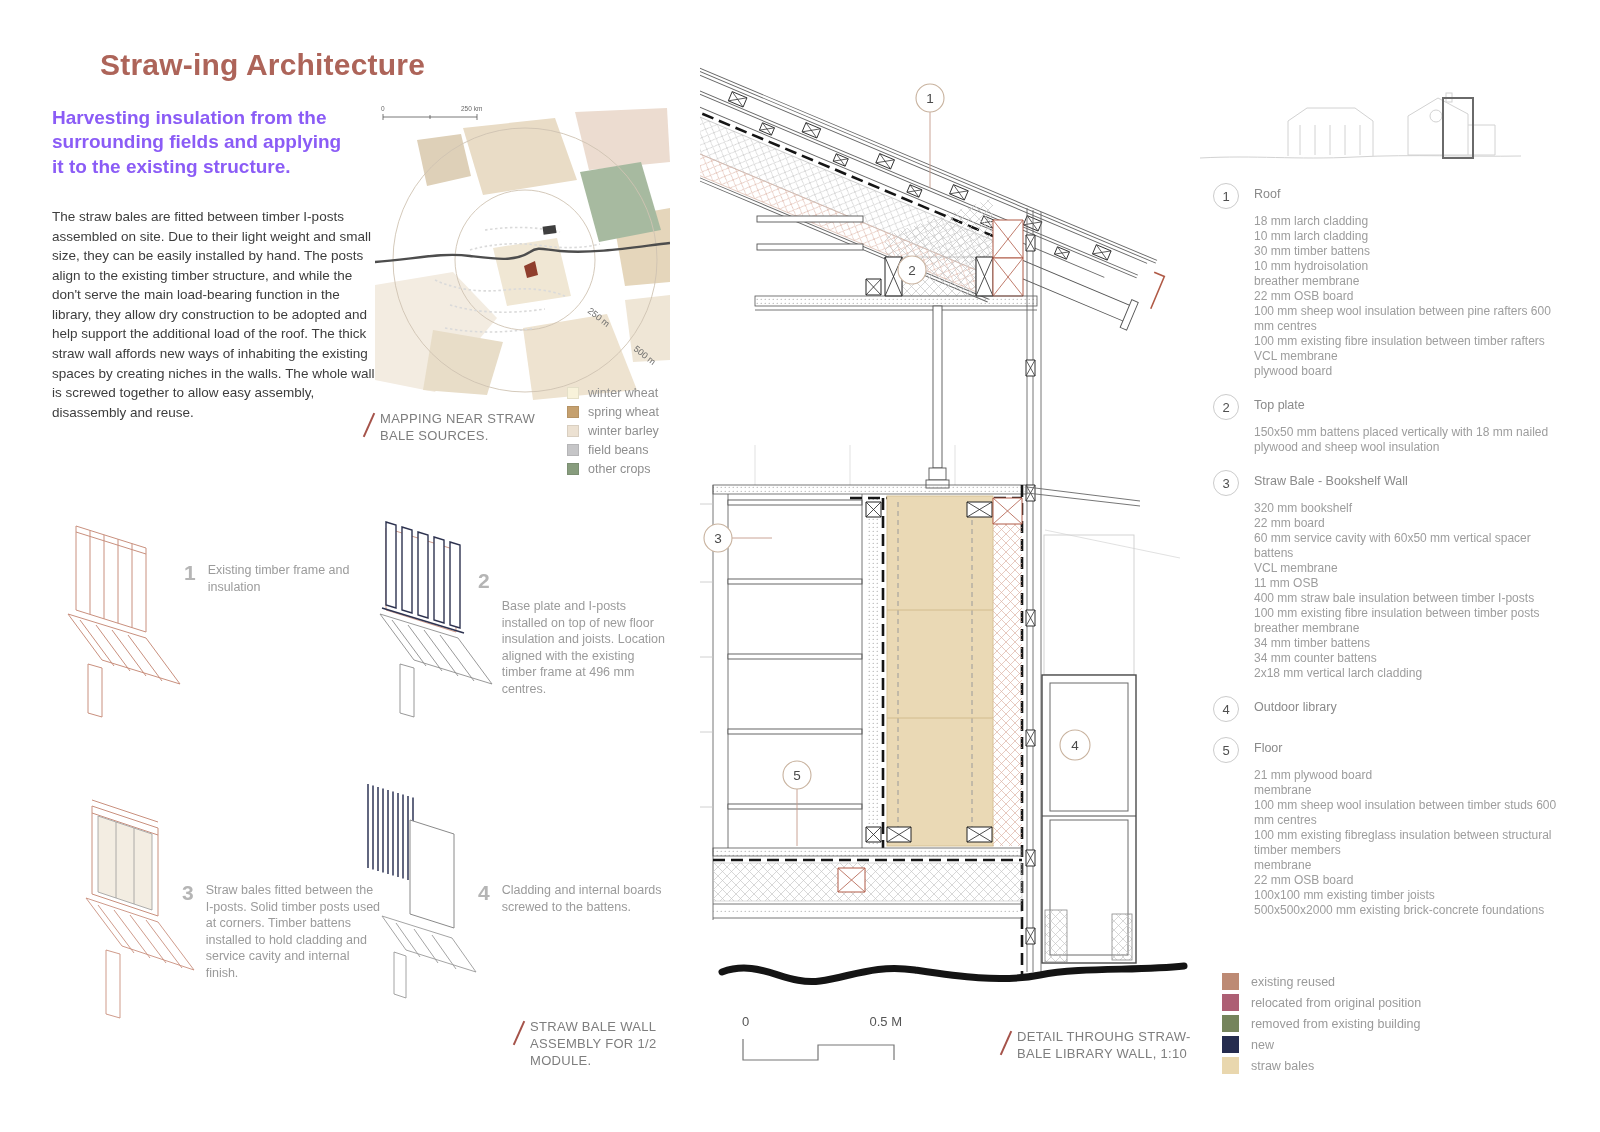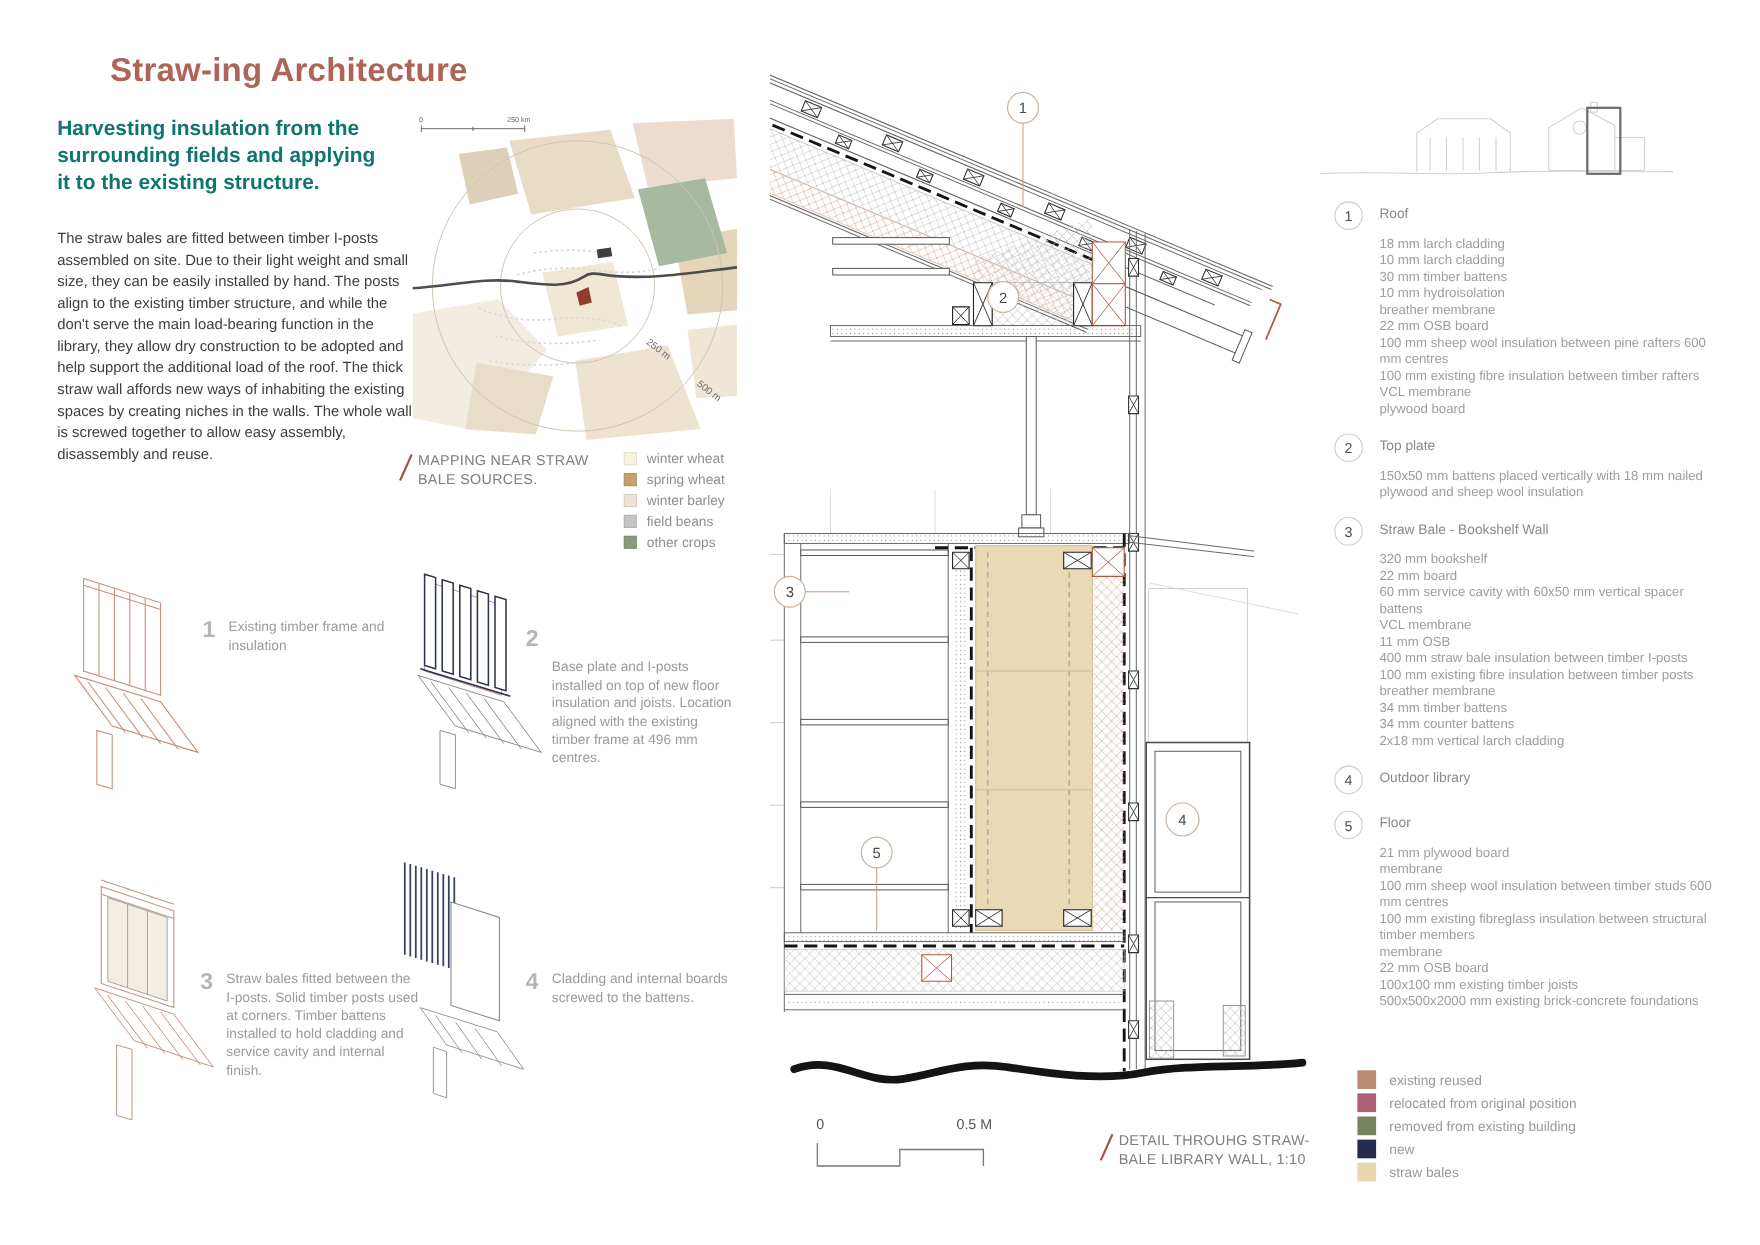--- a/index.html
+++ b/index.html
@@ -2,21 +2,21 @@
 <html><head>
 <meta charset="utf-8">
 <style>
   * { margin:0; padding:0; box-sizing:border-box; }
   html,body { background:#fff; }
   body { font-family:"Liberation Sans", sans-serif; }
   .board { position:relative; width:1600px; height:1132px; background:#fff; overflow:hidden; }
   .abs { position:absolute; }
 
   .title { font-size:30px; font-weight:bold; color:#ad6459; letter-spacing:.2px;margin-left:48px; }
-  .subtitle { font-size:19px; font-weight:bold; color:#0f766e; line-height:1.28; }
+  .subtitle { font-size:19px; font-weight:bold; color:#8b5cf6; line-height:1.28; }
   .bodytext { font-size:13.5px; color:#3d3d3d; line-height:1.45; }
 
   .capslabel { display:flex; gap:10px; align-items:flex-start; }
   .slash { width:2px; height:26px; background:#a5534a; transform:rotate(24deg); margin-top:2px; flex:0 0 2px; }
   .capslabel .txt { font-size:13px; color:#7e7e7e; line-height:1.32; letter-spacing:.3px; }
 
   .maplegend .row { display:flex; align-items:center; gap:9px; margin-bottom:5px; }
   .maplegend .sw { width:12px; height:12px; border:1px solid rgba(0,0,0,.08); flex:0 0 12px; }
   .maplegend .lb { font-size:12.5px; color:#8f8f8f; }
 
@@ -26,21 +26,21 @@
 
   .notes { width:352px; }
   .note { display:flex; gap:15px; margin-bottom:15px; }
   .note-num { width:26px; height:26px; flex:0 0 26px; border:1px solid #ccc; border-radius:50%;
               display:flex; align-items:center; justify-content:center;
               font-size:13px; color:#4f4f4f; background:#fff; }
   .note-title { font-size:12.5px; color:#8a8a8a; margin-top:4px; margin-bottom:13px; }
   .note.tight .note-title { margin-bottom:2px; }
   .note-lines div { font-size:12px; color:#9d9d9d; line-height:1.25; }
 
-  .matlegend .row { display:flex; align-items:center; gap:12px; margin-bottom:4px;margin-left:12px; }
+  .matlegend .row { display:flex; align-items:center; gap:12px; margin-bottom:4px; }
   .matlegend .sw { width:17px; height:17px; flex:0 0 17px; }
   .matlegend .lb { font-size:12.5px; color:#9a9a9a; }
 
   .scalebar .labels { display:flex; justify-content:space-between; font-size:13px; color:#555; margin-bottom:4px; }
 
   
   .ln { stroke:#666; stroke-width:0.9; fill:none; }
   .wt { fill:#fff; stroke:#555; stroke-width:0.9; }
   .hdash { stroke:#151515; stroke-width:2.6; stroke-dasharray:12 6; fill:none; }
   .callout-circle { fill:#fff; stroke:#c8b29e; stroke-width:1.1; }
@@ -93,21 +93,21 @@
     </g>
     <text x="212" y="212" class="maptext" transform="rotate(38 212 212)">250 m</text>
     <text x="258" y="250" class="maptext" transform="rotate(38 258 250)">500 m</text>
   </svg>
 
   <div class="abs capslabel" style="left:368px; top:410px; width:190px;">
     <div class="slash"></div>
     <div class="txt">MAPPING NEAR STRAW BALE SOURCES.</div>
   </div>
 
-  <div class="abs maplegend" style="left:567px; top:410px;">
+  <div class="abs maplegend" style="left:567px; top:386px;">
     <div class="row">
         <span class="sw" style="background: rgb(248, 242, 218);"></span>
         <span class="lb">winter wheat</span>
       </div>
     <div class="row">
         <span class="sw" style="background: rgb(197, 160, 110);"></span>
         <span class="lb">spring wheat</span>
       </div>
     <div class="row">
         <span class="sw" style="background: rgb(236, 225, 210);"></span>
@@ -216,20 +216,24 @@
   </div>
   <div class="abs stepcap" style="left:182px; top:882px; width:215px;">
     <span class="num">3</span>
     <span class="txt" style="width:178px;">Straw bales fitted between the I-posts. Solid timber posts used at corners. Timber battens installed to hold cladding and service cavity and internal finish.</span>
   </div>
   <div class="abs stepcap" style="left:478px; top:882px; width:200px;">
     <span class="num">4</span>
     <span class="txt" style="width:160px;">Cladding and internal boards screwed to the battens.</span>
   </div>
 
+  <div class="abs capslabel" style="left:518px; top:1018px; width:185px;">
+    <div class="slash"></div>
+    <div class="txt">STRAW BALE WALL ASSEMBLY FOR 1/2 MODULE.</div>
+  </div>
 
   <svg class="abs" style="left:700px; top:30px;" width="490" height="990" viewBox="0 0 490 990">
     <defs>
       <pattern id="hG" width="9" height="9" patternUnits="userSpaceOnUse">
         <path d="M0 0L9 9M9 0L0 9" stroke="#c7c7c7" stroke-width="0.7" fill="none"></path>
       </pattern>
       <pattern id="hP" width="9" height="9" patternUnits="userSpaceOnUse">
         <path d="M0 0L9 9M9 0L0 9" stroke="#dcb3a5" stroke-width="0.7" fill="none"></path>
       </pattern>
       <pattern id="dT" width="4" height="4" patternUnits="userSpaceOnUse">

